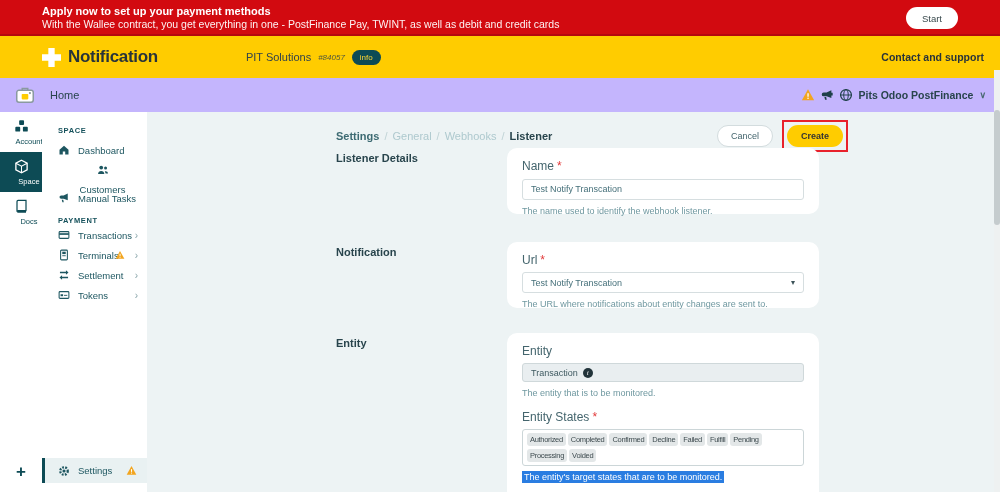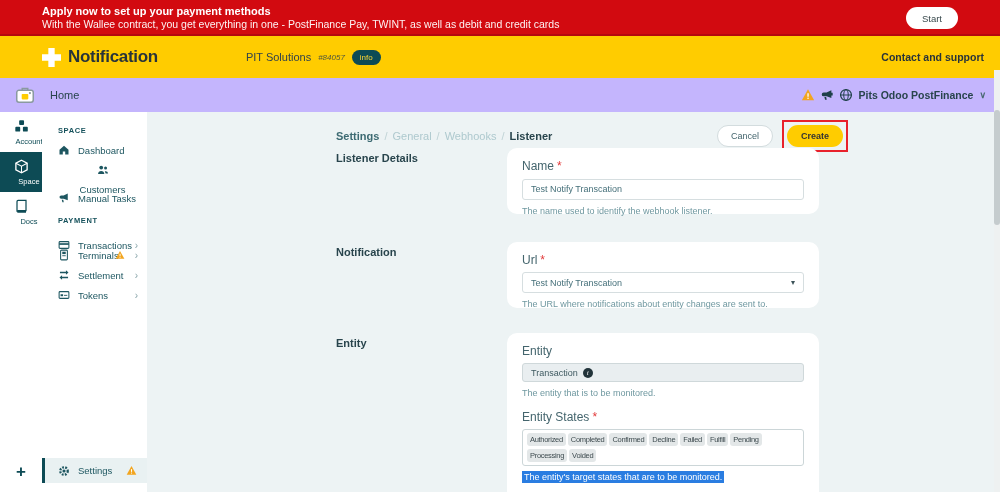--- a/index.html
+++ b/index.html
@@ -234,21 +234,21 @@
   <div class="nav-item" style="top:76px;">
     <svg width="12" height="12" viewBox="0 0 16 16">
         <path d="M13 2v9l-5.5-2H4.2a2.2 2.2 0 0 1 0-4.4h3.3z" fill="currentColor"></path>
         <path d="M5 10.2h2l.7 3.3H5.8z" fill="currentColor"></path>
       </svg>
     <span class="nav-text">Manual Tasks</span>
   </div>
 
   <div class="nav-heading" style="top:104px;">PAYMENT</div>
 
-  <div class="nav-item" style="top:123px;">
+  <div class="nav-item" style="top:113px;">
     <svg width="12" height="12" viewBox="0 0 16 16">
         <rect x="1.5" y="3.5" width="13" height="9" rx="1.2" fill="none" stroke="currentColor" stroke-width="1.4"></rect>
         <rect x="1.5" y="5.6" width="13" height="2.2" fill="currentColor"></rect>
       </svg>
     <span class="nav-text">Transactions</span>
     <span class="nav-arrow">›</span>
   </div>
   <div class="nav-item" style="top:133px;">
     <svg width="12" height="12" viewBox="0 0 16 16">
         <rect x="3.5" y="1.5" width="9" height="13" rx="1.2" fill="none" stroke="currentColor" stroke-width="1.4"></rect>

